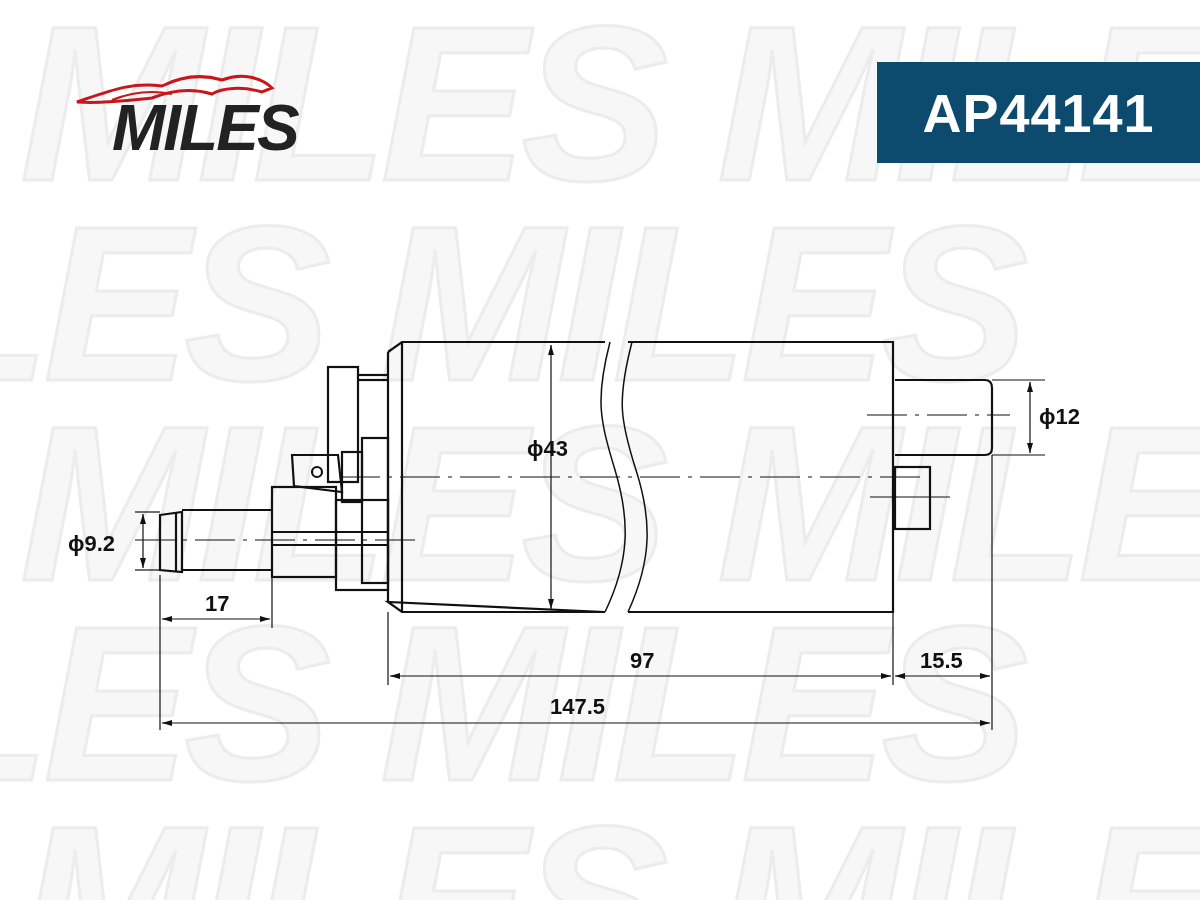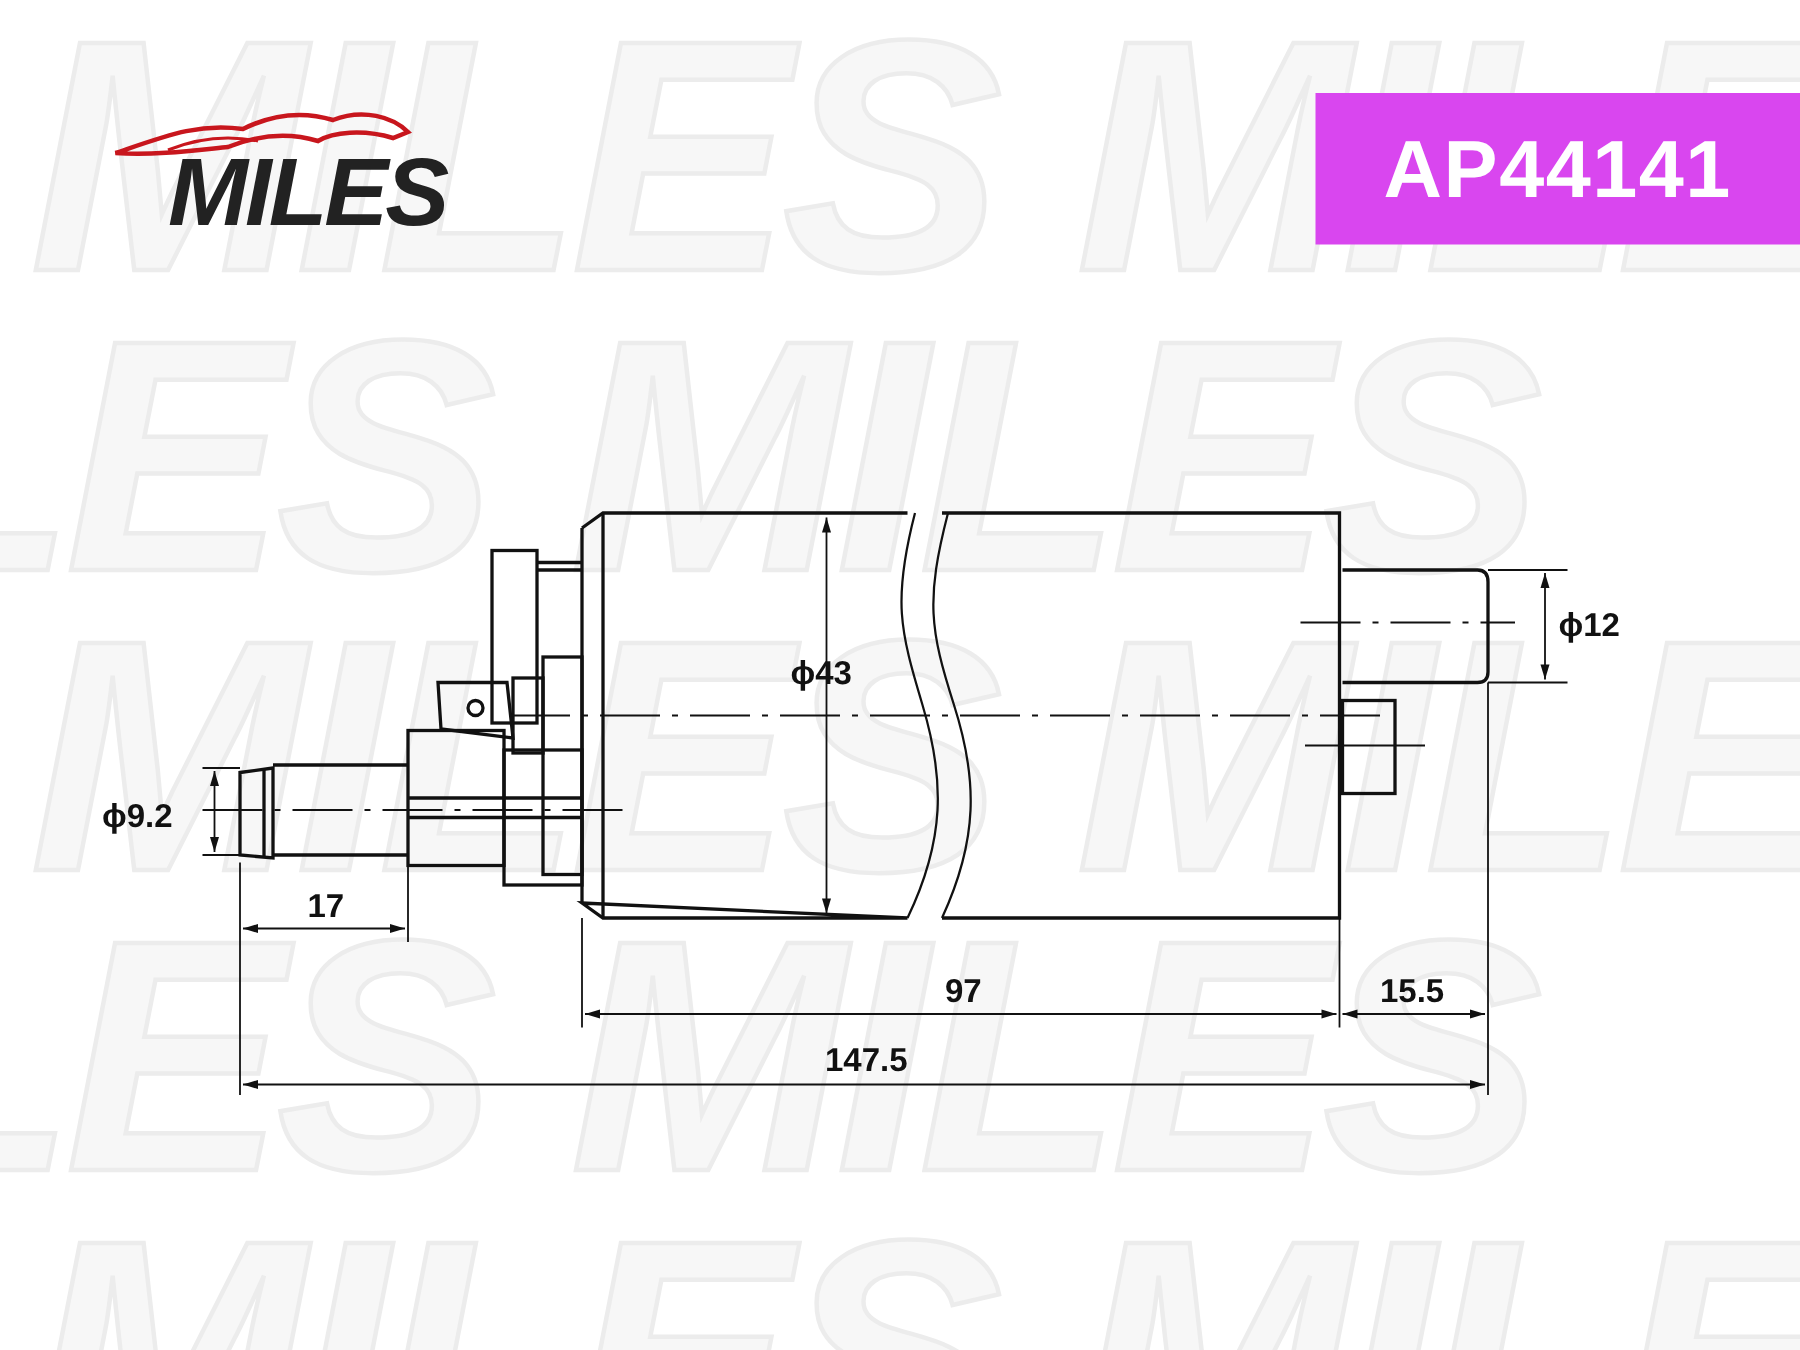--- a/index.html
+++ b/index.html
@@ -1,21 +1,21 @@
 <!DOCTYPE html>
 <html><head>
 <meta charset="utf-8">
 <style>
   html, body { margin:0; padding:0; }
   body { width:1200px; height:900px; position:relative; overflow:hidden; background:#ffffff; font-family:"Liberation Sans", sans-serif; }
   .wm { position:absolute; left:0; top:0; width:1200px; height:900px; pointer-events:none; }
   .wm text { font-family:"Liberation Sans", sans-serif; font-weight:bold; font-style:italic; font-size:220px; fill:#f7f7f7; stroke:#ececec; stroke-width:3; letter-spacing:-6px; }
   .logo { position:absolute; left:72px; top:70px; width:280px; height:90px; }
   .logo-text { position:absolute; left:40px; top:18px; font-family:"Liberation Sans", sans-serif; font-weight:bold; font-style:italic; font-size:64px; color:#222; letter-spacing:-2px; line-height:80px; }
-  .part-badge { position:absolute; left:877px; top:62px; width:323px; height:101px; background:#d946ef; color:#ffffff; display:flex; align-items:center; justify-content:center; font-family:"Liberation Sans", sans-serif; font-weight:bold; font-size:54px; letter-spacing:1px; }
+  .part-badge { position:absolute; left:877px; top:62px; width:323px; height:101px; background:#0c4a6e; color:#ffffff; display:flex; align-items:center; justify-content:center; font-family:"Liberation Sans", sans-serif; font-weight:bold; font-size:54px; letter-spacing:1px; }
   .drawing { position:absolute; left:0; top:0; width:1200px; height:900px; }
   .dim { font-family:"Liberation Sans", sans-serif; font-size:22px; font-weight:bold; fill:#111; }
 </style>
 </head>
 <body>
 
 <svg class="wm" viewBox="0 0 1200 900">
   <text x="20" y="180">MILES MILES</text>
   <text x="-140" y="380">ILES MILES</text>
   <text x="20" y="580">MILES MILES</text>

